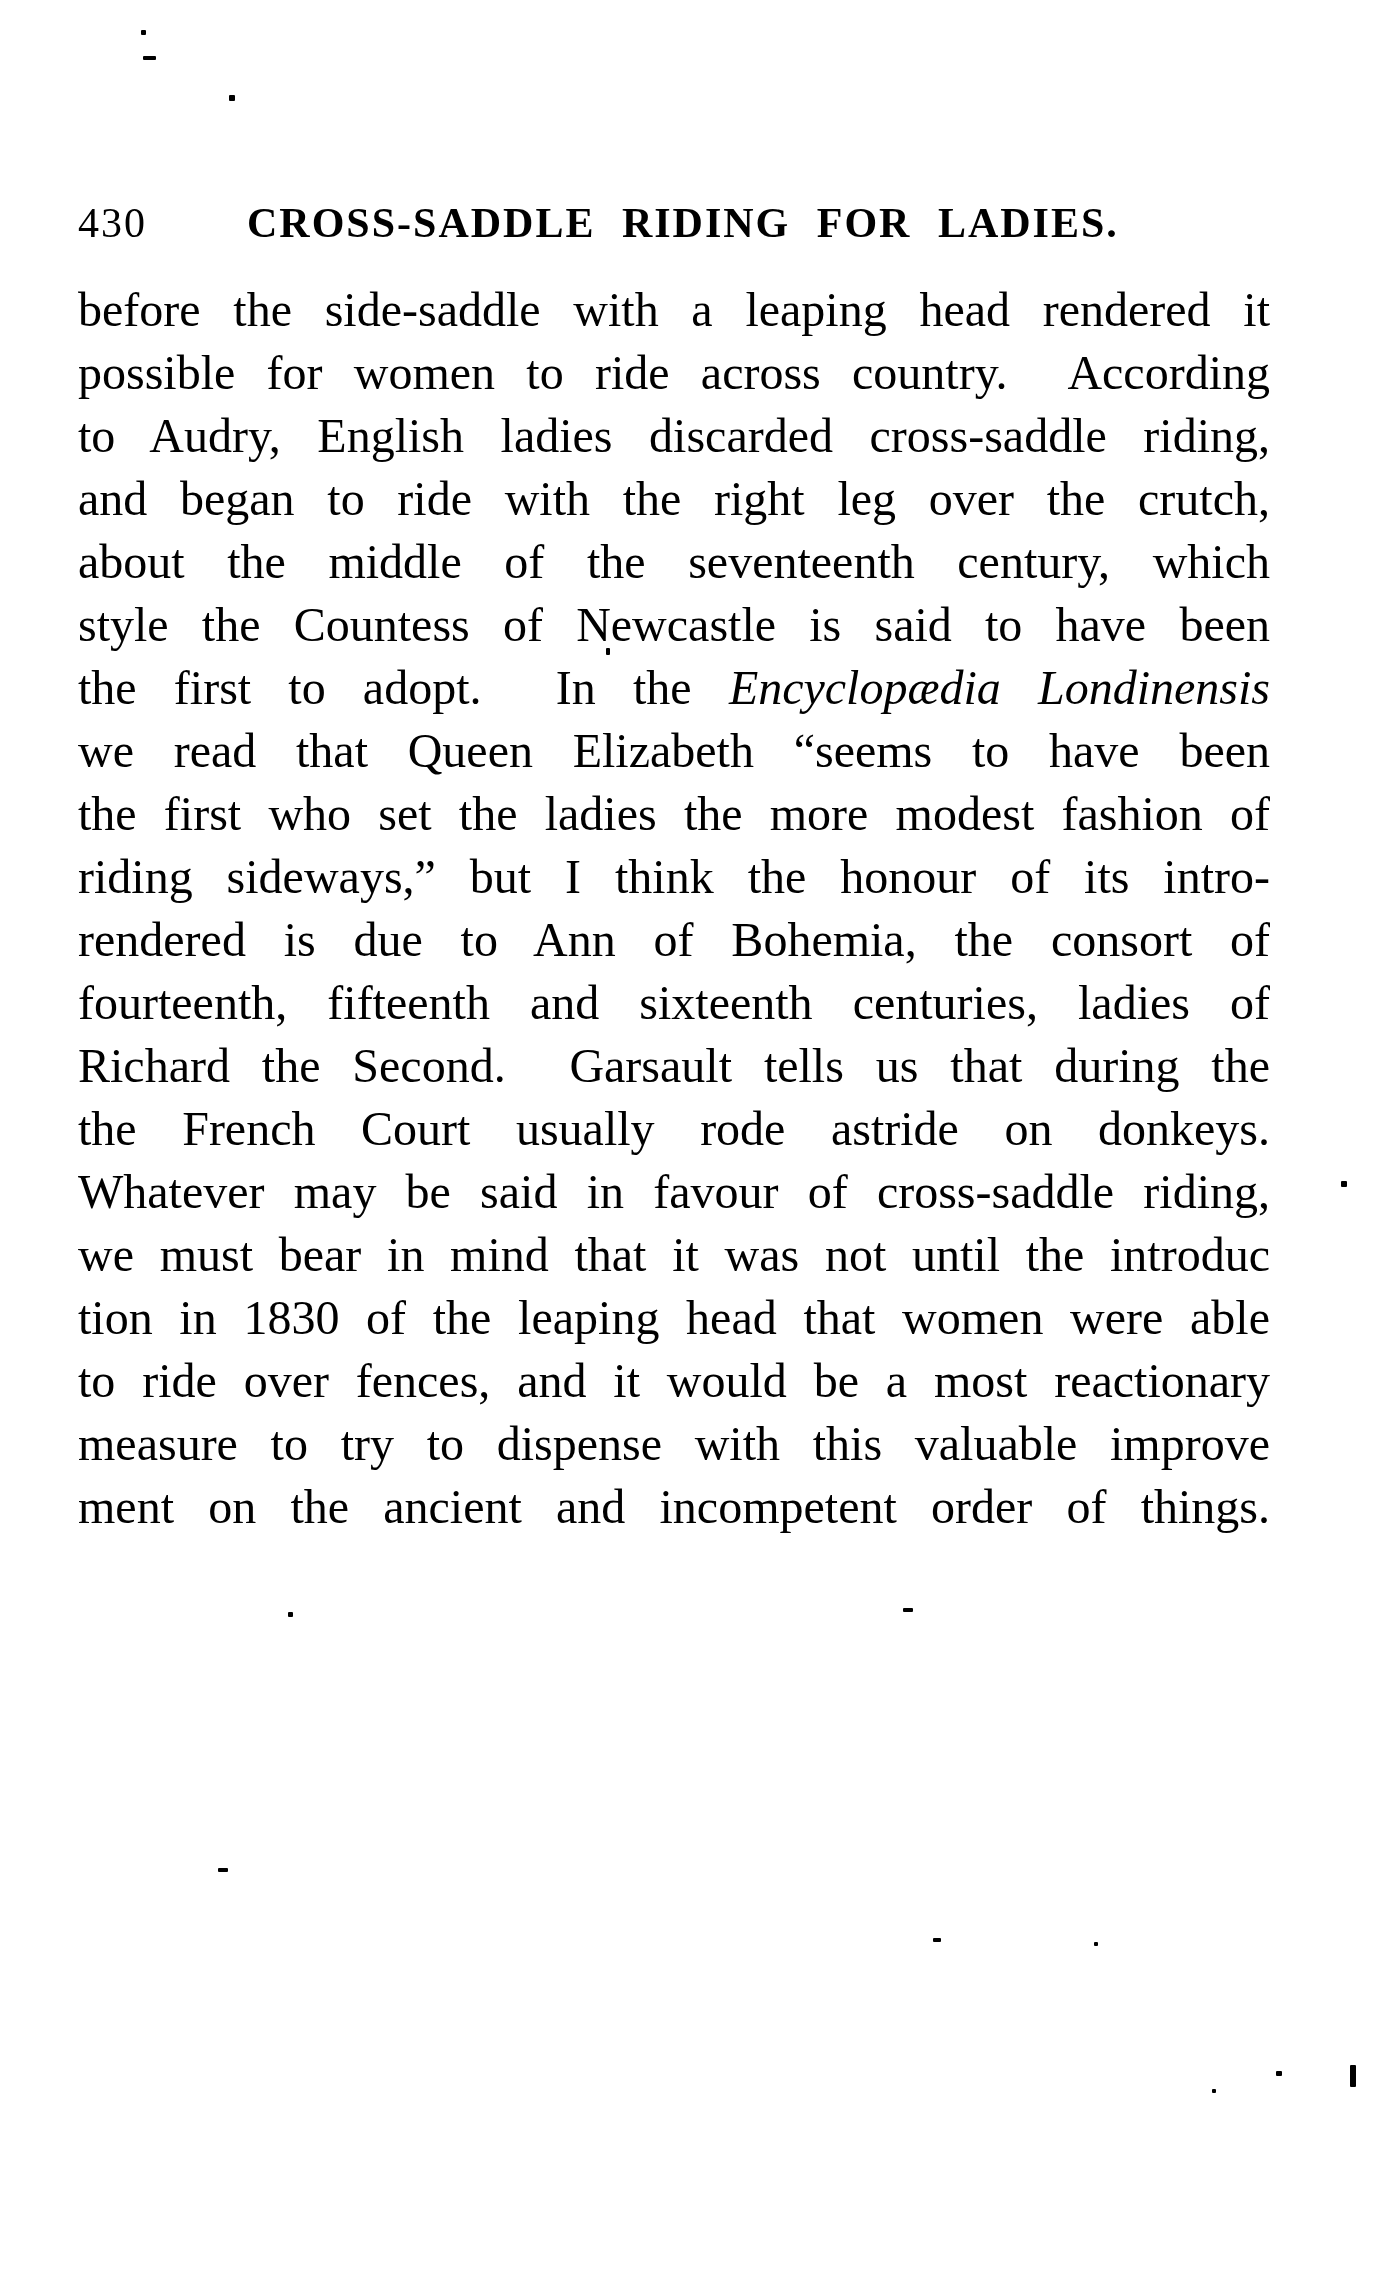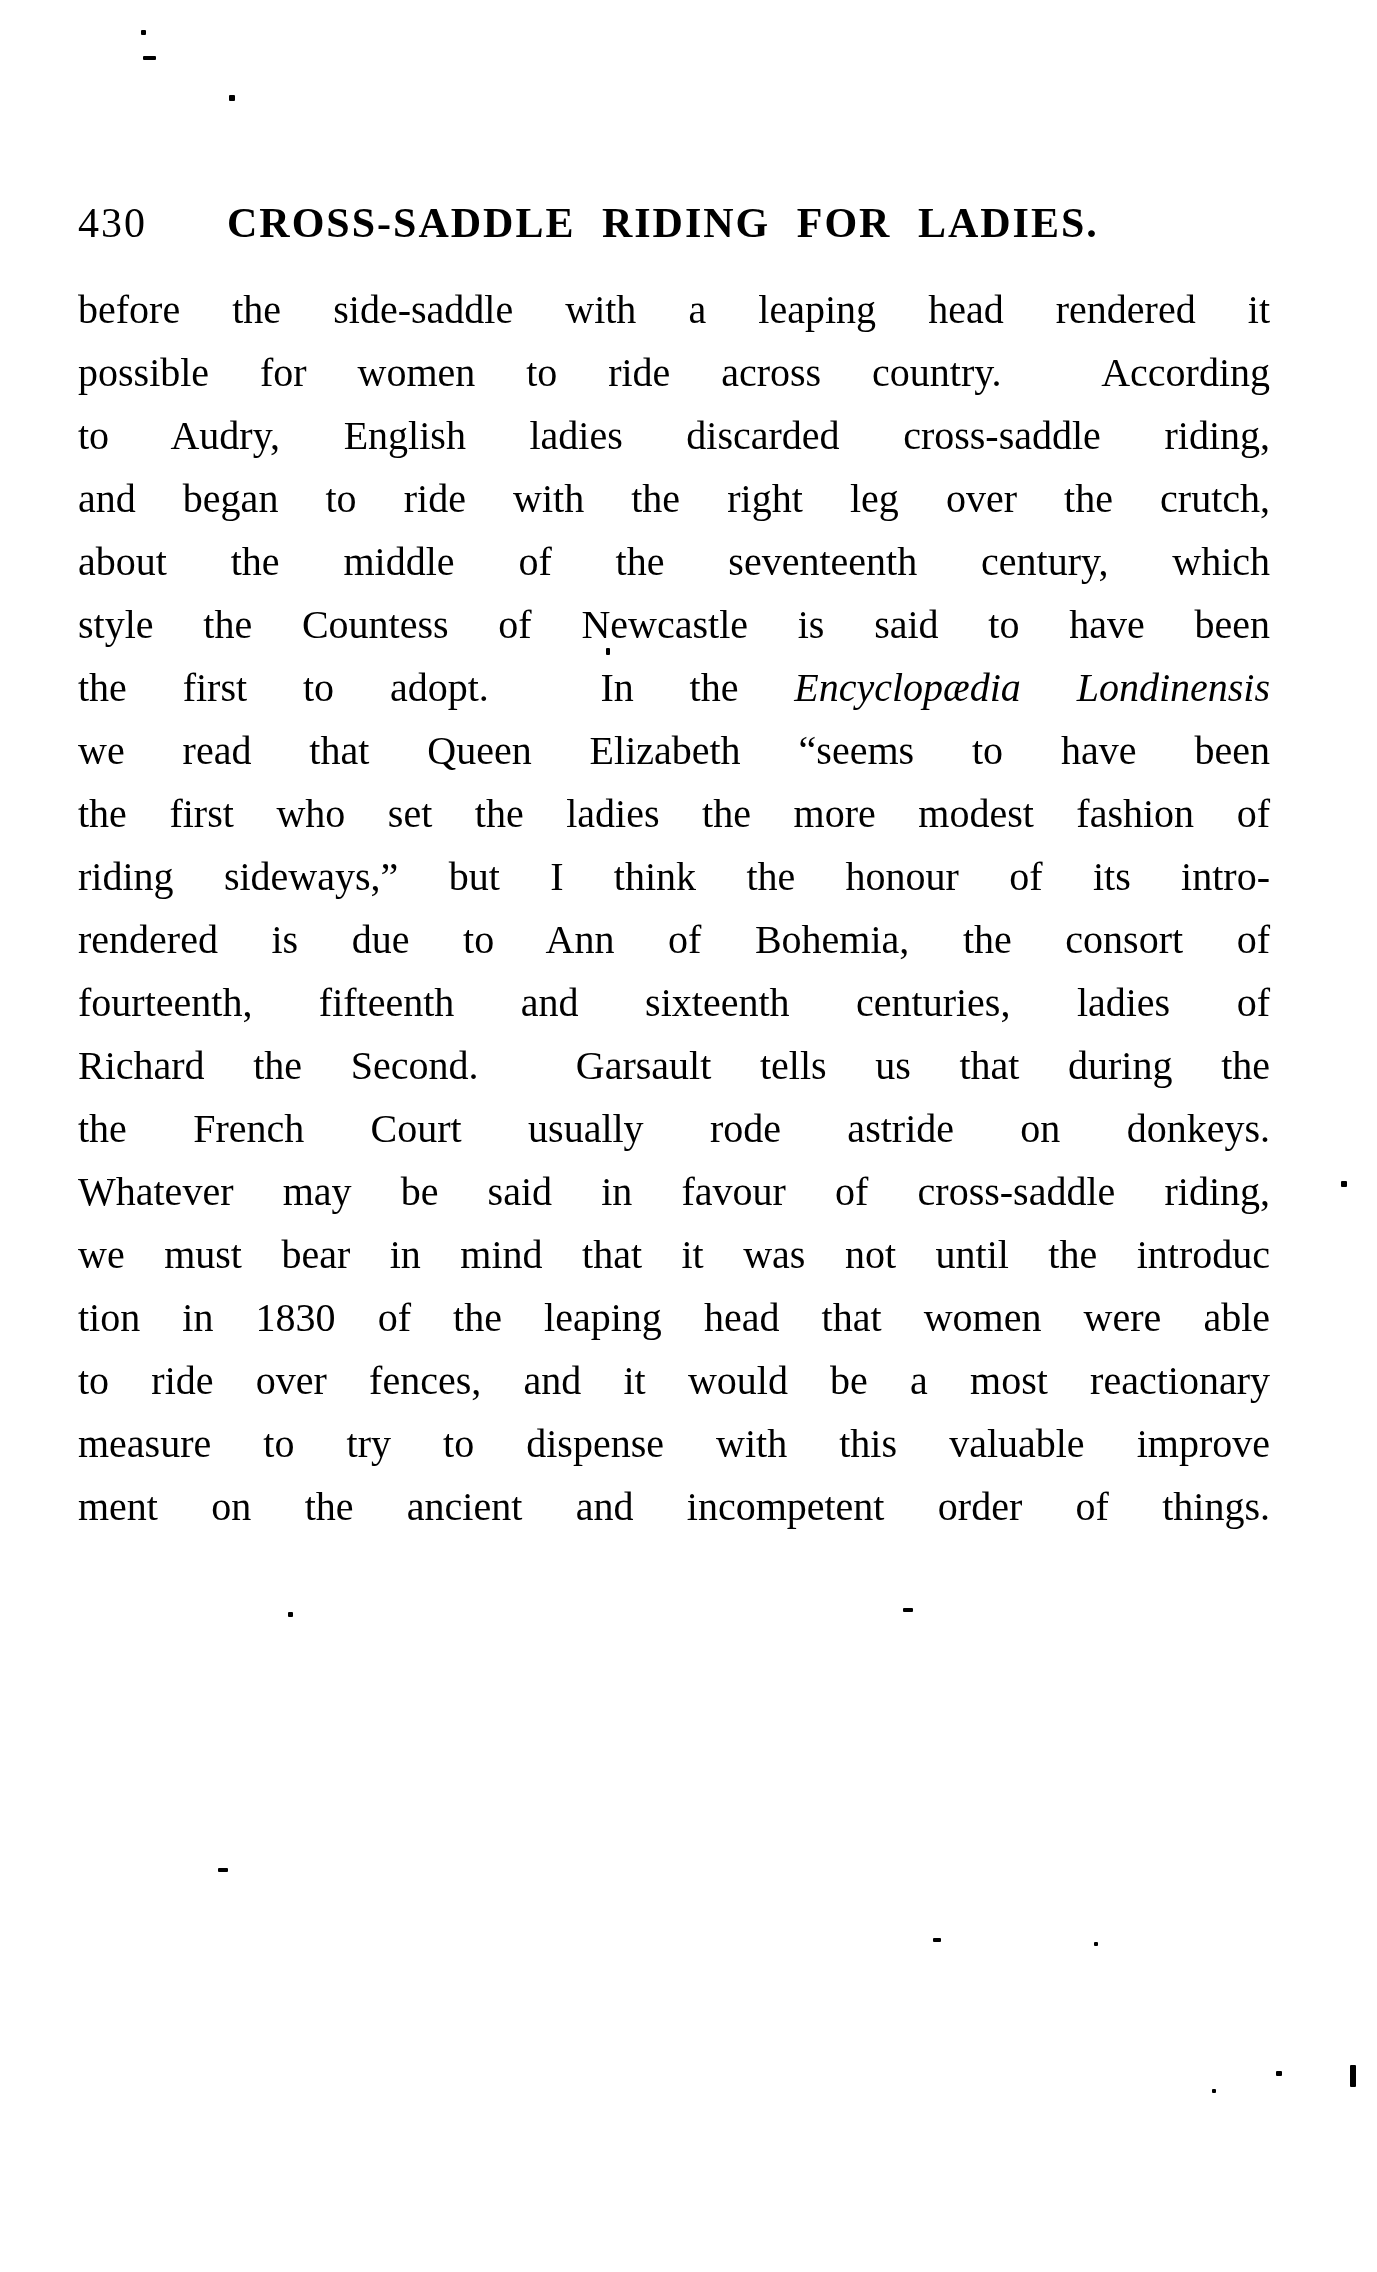--- a/index.html
+++ b/index.html
@@ -14,33 +14,33 @@
   .header{
     position:absolute;
     top:200px;left:78px;right:60px;
     display:flex;
     align-items:baseline;
     font-size:42px;
     line-height:1.1;
     white-space:nowrap;
   }
   .page-number{
-    margin-right:80px;
+    margin-right:100px;
     letter-spacing:2px;
   }
   .running-title{
     letter-spacing:2px;
     word-spacing:14px;
     font-weight:bold;
   }
   .body-text{
     position:absolute;
     top:278px;left:78px;
     width:1192px;
-    font-size:40px;
+    font-size:48px;
     line-height:63px;
   }
   .line{
     text-align:justify;
     text-align-last:justify;
     -moz-text-align-last:justify;
     white-space:normal;
   }
   .italic{font-style:italic;}
   .speck{

